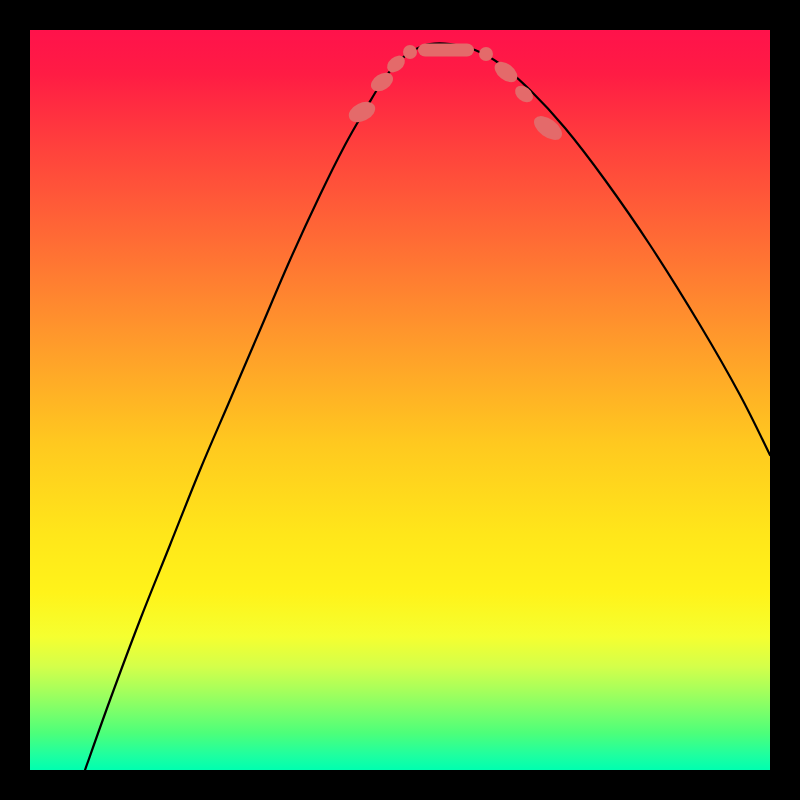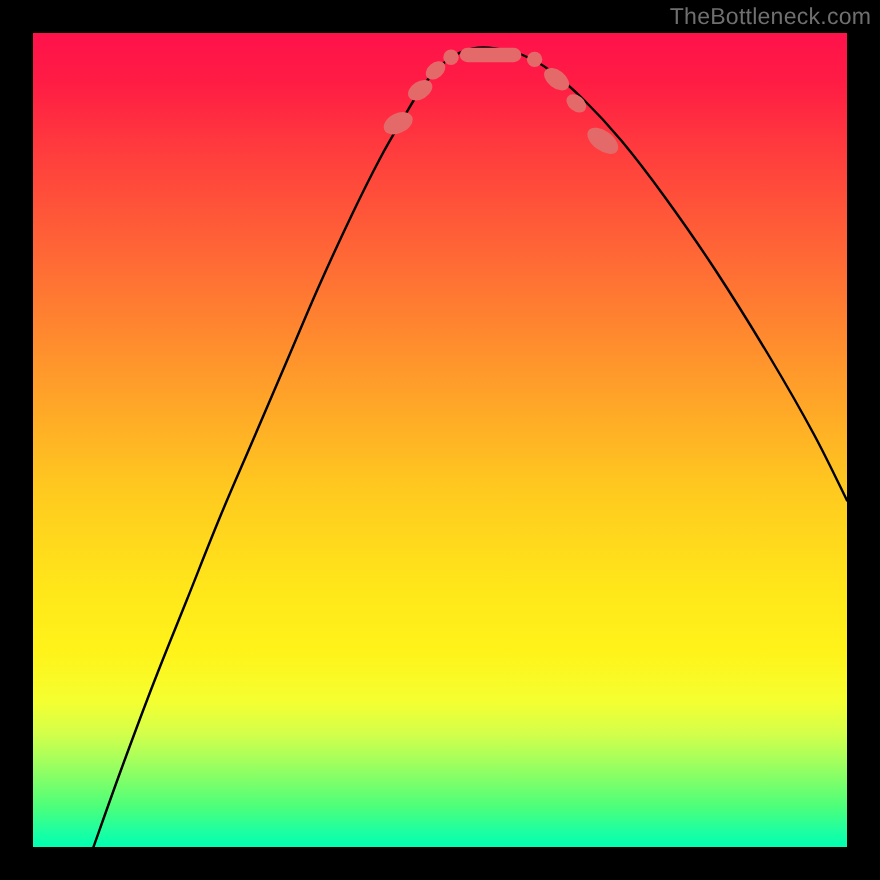--- a/index.html
+++ b/index.html
@@ -90,14 +90,13 @@
           <ellipse cx="366" cy="34" rx="7" ry="10" class="marker" transform="rotate(50 366 34)"></ellipse>
           <circle cx="380" cy="22" r="7" class="marker"></circle>
           <rect x="388" y="13.5" width="56" height="13" rx="7" class="marker-long"></rect>
           <circle cx="456" cy="24" r="7" class="marker"></circle>
           <ellipse cx="476" cy="42" rx="8" ry="13" class="marker" transform="rotate(-52 476 42)"></ellipse>
           <ellipse cx="494" cy="64" rx="7" ry="10" class="marker" transform="rotate(-52 494 64)"></ellipse>
           <ellipse cx="518" cy="98" rx="9" ry="16" class="marker" transform="rotate(-54 518 98)"></ellipse>
         </g>
     </svg>
   </div>
-  <div class="watermark">TheBottleneck.com</div>
 </div>
 
 </body></html>

